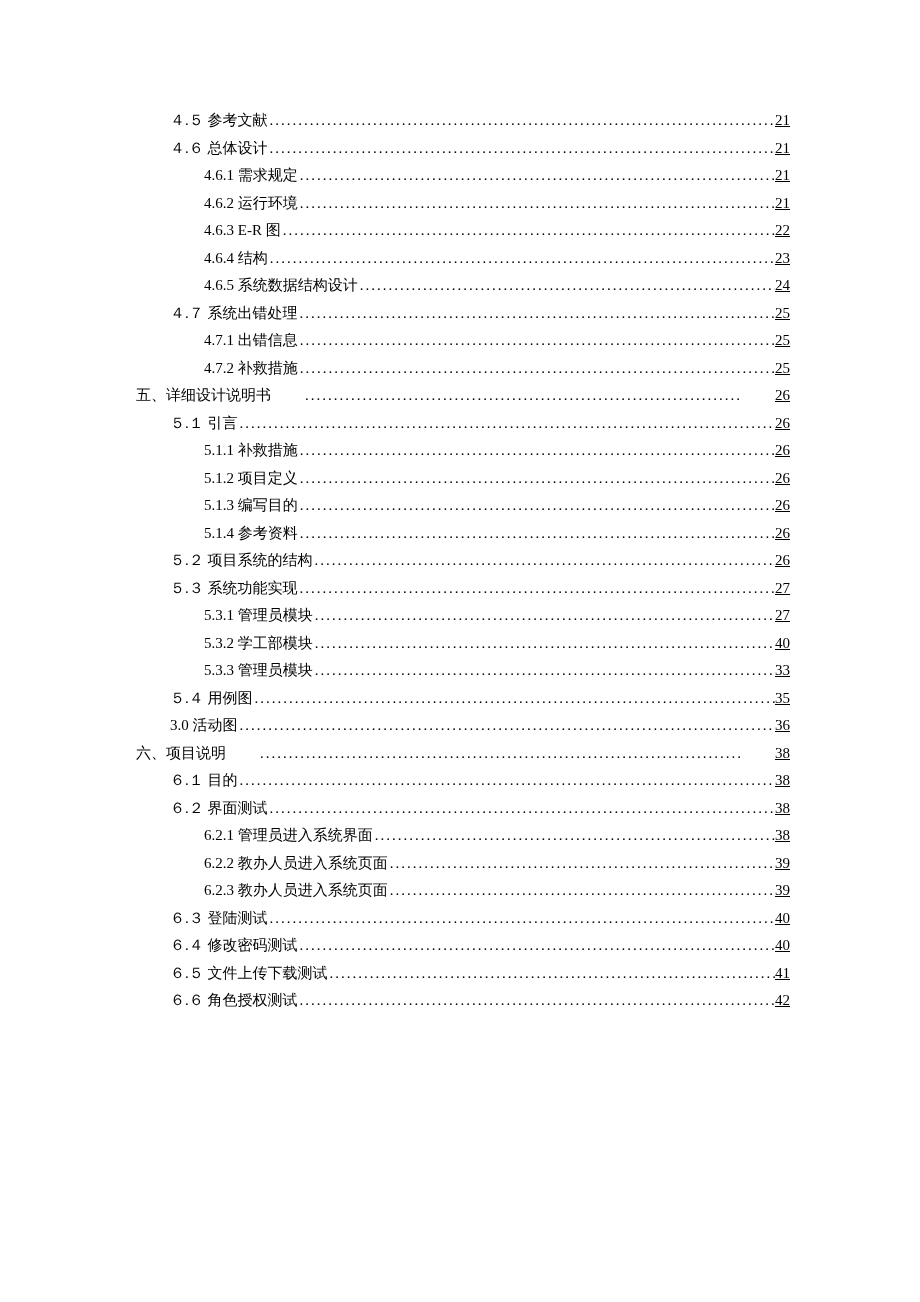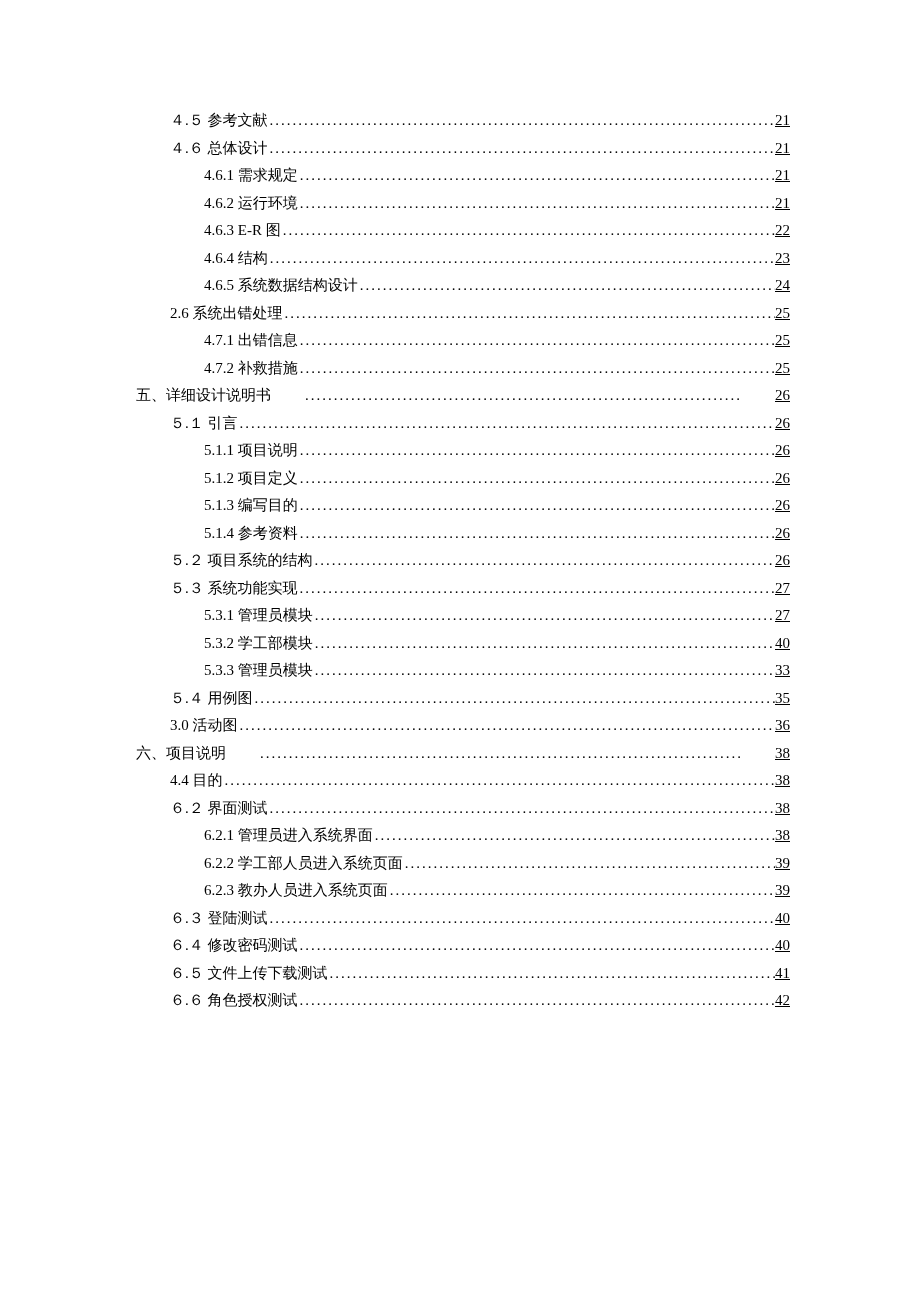--- a/index.html
+++ b/index.html
@@ -81,21 +81,21 @@
         <span class="title">4.6.4 结构</span>
         <span class="leader">............................................................................................................................................................................</span>
         <span class="page-num">23</span>
       </div>
       <div class="toc-row indent-2">
         <span class="title">4.6.5 系统数据结构设计</span>
         <span class="leader">............................................................................................................................................................................</span>
         <span class="page-num">24</span>
       </div>
       <div class="toc-row indent-1">
-        <span class="title">2.6 系统出错处理</span>
+        <span class="title">４.７ 系统出错处理</span>
         <span class="leader">............................................................................................................................................................................</span>
         <span class="page-num">25</span>
       </div>
       <div class="toc-row indent-2">
         <span class="title">4.7.1 出错信息</span>
         <span class="leader">............................................................................................................................................................................</span>
         <span class="page-num">25</span>
       </div>
       <div class="toc-row indent-2">
         <span class="title">4.7.2 补救措施</span>
@@ -106,21 +106,21 @@
         <span class="title">五、详细设计说明书</span>
         <span class="leader">............................................................................................................................................................................</span>
         <span class="page-num">26</span>
       </div>
       <div class="toc-row indent-1">
         <span class="title">５.１ 引言</span>
         <span class="leader">............................................................................................................................................................................</span>
         <span class="page-num">26</span>
       </div>
       <div class="toc-row indent-2">
-        <span class="title">5.1.1 项目说明</span>
+        <span class="title">5.1.1 补救措施</span>
         <span class="leader">............................................................................................................................................................................</span>
         <span class="page-num">26</span>
       </div>
       <div class="toc-row indent-2">
         <span class="title">5.1.2 项目定义</span>
         <span class="leader">............................................................................................................................................................................</span>
         <span class="page-num">26</span>
       </div>
       <div class="toc-row indent-2">
         <span class="title">5.1.3 编写目的</span>
@@ -166,36 +166,36 @@
         <span class="title">3.0 活动图</span>
         <span class="leader">............................................................................................................................................................................</span>
         <span class="page-num">36</span>
       </div>
       <div class="toc-row indent-0">
         <span class="title">六、项目说明</span>
         <span class="leader">............................................................................................................................................................................</span>
         <span class="page-num">38</span>
       </div>
       <div class="toc-row indent-1">
-        <span class="title">4.4 目的</span>
+        <span class="title">６.１ 目的</span>
         <span class="leader">............................................................................................................................................................................</span>
         <span class="page-num">38</span>
       </div>
       <div class="toc-row indent-1">
         <span class="title">６.２ 界面测试</span>
         <span class="leader">............................................................................................................................................................................</span>
         <span class="page-num">38</span>
       </div>
       <div class="toc-row indent-2">
         <span class="title">6.2.1 管理员进入系统界面</span>
         <span class="leader">............................................................................................................................................................................</span>
         <span class="page-num">38</span>
       </div>
       <div class="toc-row indent-2">
-        <span class="title">6.2.2 学工部人员进入系统页面</span>
+        <span class="title">6.2.2 教办人员进入系统页面</span>
         <span class="leader">............................................................................................................................................................................</span>
         <span class="page-num">39</span>
       </div>
       <div class="toc-row indent-2">
         <span class="title">6.2.3 教办人员进入系统页面</span>
         <span class="leader">............................................................................................................................................................................</span>
         <span class="page-num">39</span>
       </div>
       <div class="toc-row indent-1">
         <span class="title">６.３ 登陆测试</span>

